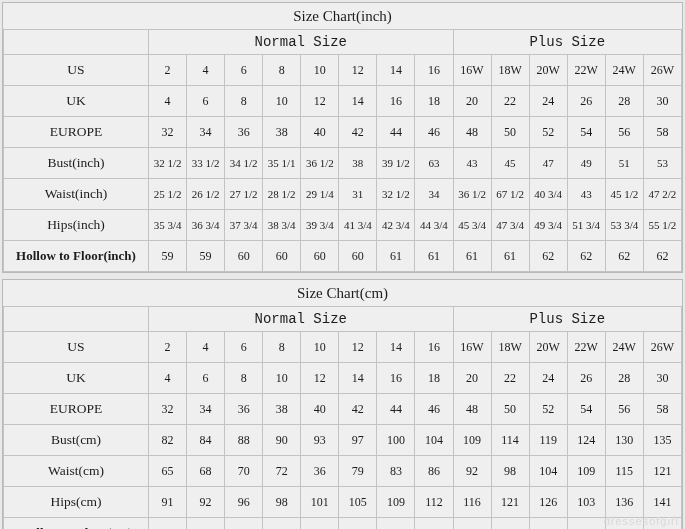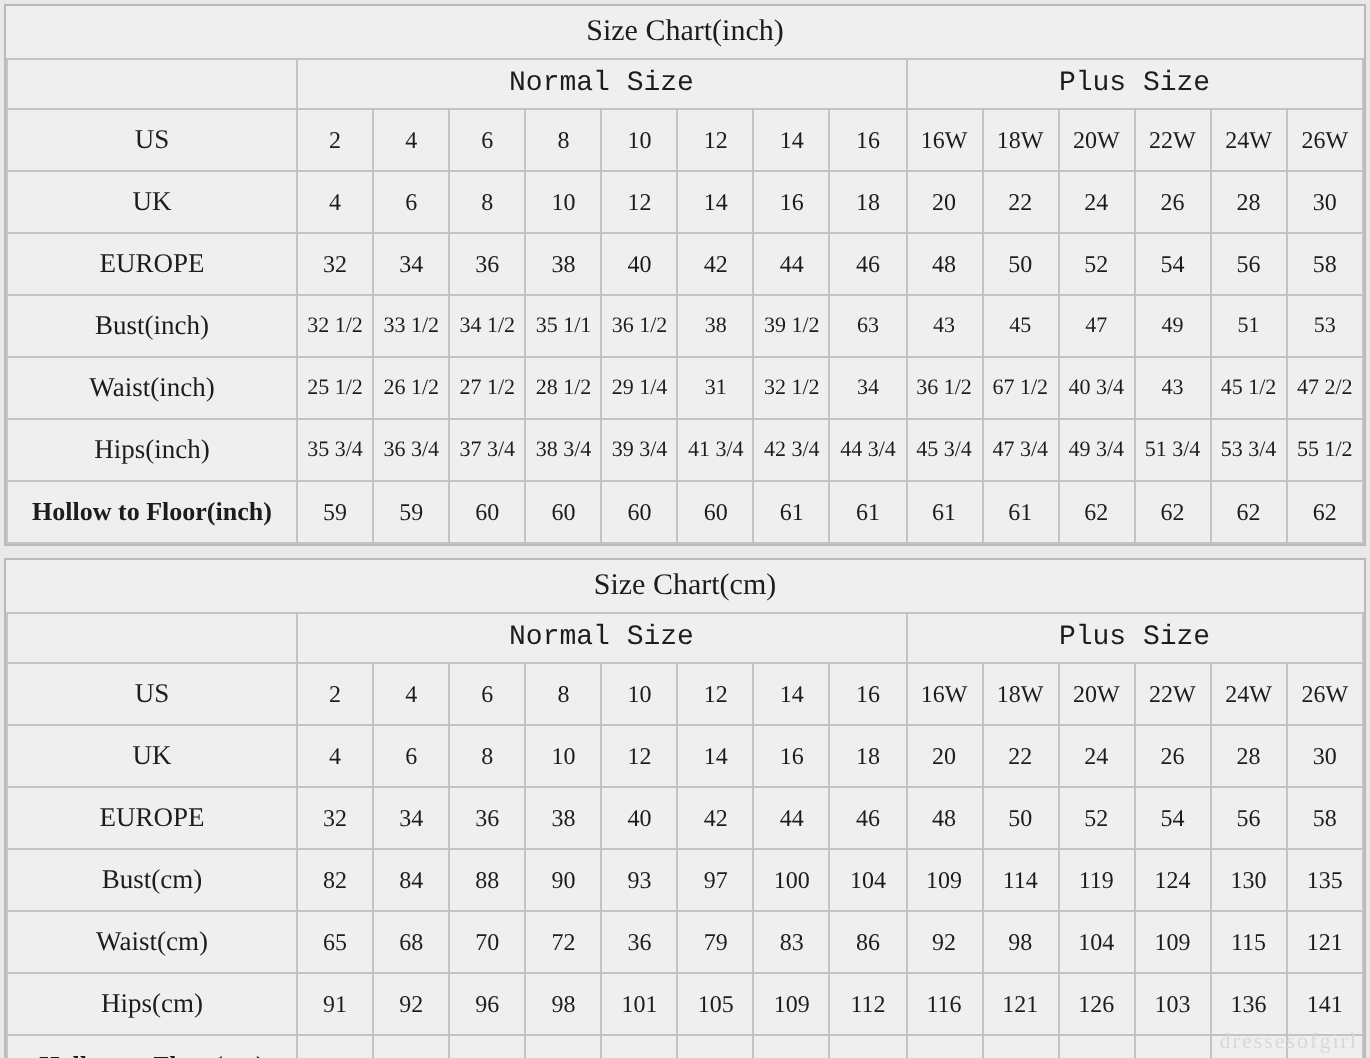--- a/index.html
+++ b/index.html
@@ -72,21 +72,21 @@
   .blank {
     background: #efefef;
   }
   .watermark {
     position: absolute;
     right: 6px;
     bottom: 2px;
     font-size: 11px;
     color: #d9d9d9;
     letter-spacing: 1px;
-    font-family: Liberation Serif, serif;
+    font-family: Liberation Sans, sans-serif;
   }
 </style>
 </head>
 <body>
 
 <div class="page">
 
   <div class="chart-block">
     <table class="size-table">
       <colgroup>

